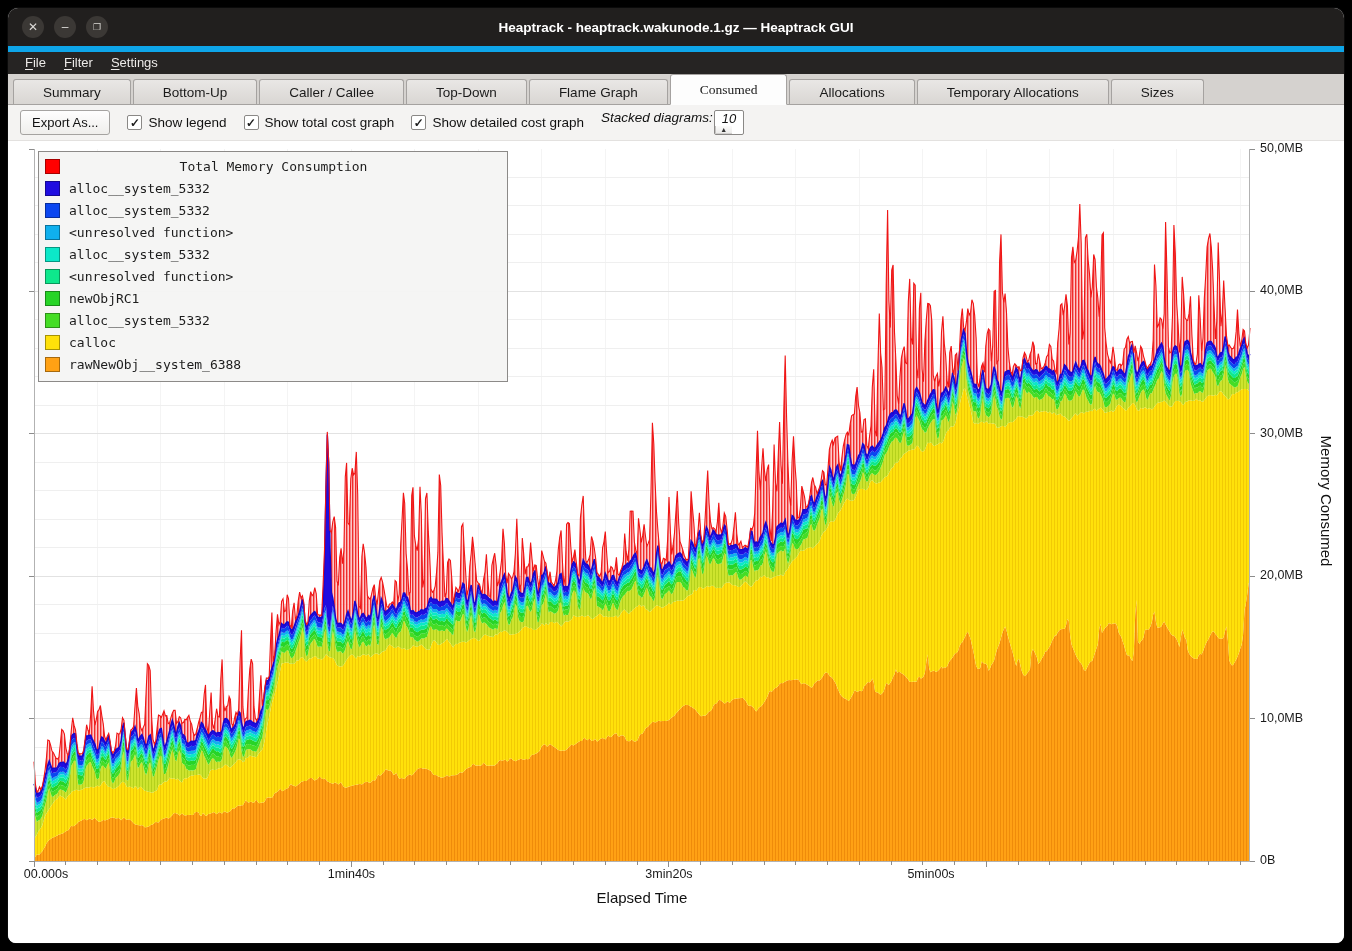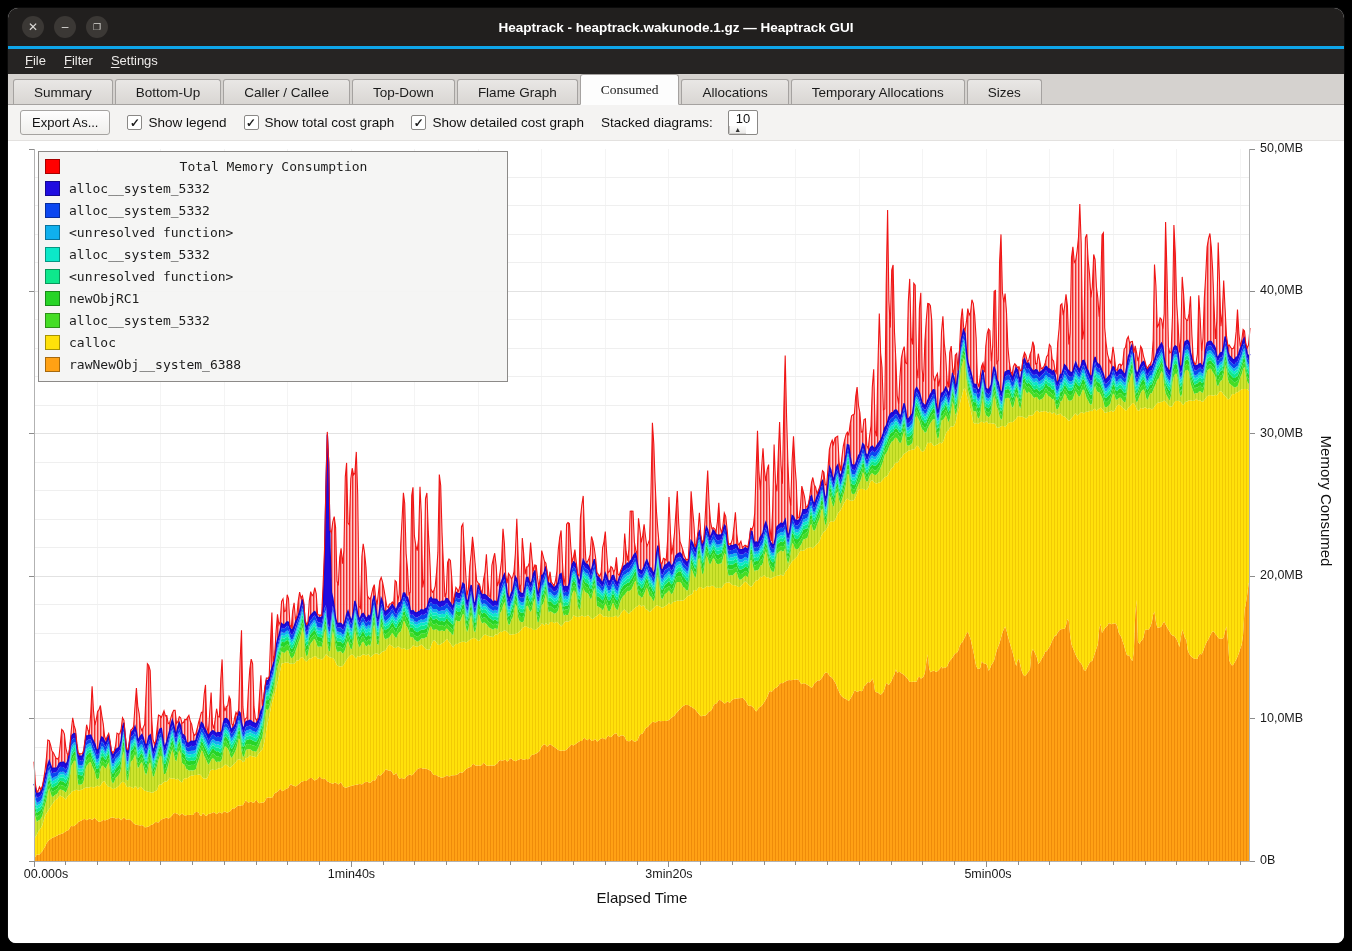--- a/index.html
+++ b/index.html
@@ -8,41 +8,41 @@
     border-radius:10px 10px 8px 8px;overflow:hidden;display:flex;flex-direction:column;
     box-shadow:0 0 0 1px #0a0a0a;}
   
   .titlebar{height:38px;flex:none;background:#211f1e;position:relative;display:flex;align-items:center;}
   .win-btns{display:flex;gap:10px;margin-left:14px;z-index:2;}
   .win-btn{width:22px;height:22px;border-radius:50%;background:#3b3835;color:#dcdad7;
     display:flex;align-items:center;justify-content:center;font-size:12px;line-height:1;cursor:default;}
   .win-btn.max{font-size:9px;}
   .title{position:absolute;left:0;right:0;text-align:center;color:#ffffff;font-weight:bold;font-size:13.5px;}
   
-  .menubar{height:28px;flex:none;background:#262423;border-top:3px solid #0ea5e9;display:flex;
-    align-items:flex-start;padding-left:8px;box-sizing:border-box;}
+  .menubar{height:28px;flex:none;background:#262423;border-top:6px solid #0ea5e9;display:flex;
+    align-items:flex-end;padding-left:8px;box-sizing:border-box;}
   .menu-item{color:#eceae8;font-size:13px;padding:4px 9px;}
   .menu-item u{text-underline-offset:2px;}
   
   .tabbar{height:31px;flex:none;background:#d5d2cf;display:flex;align-items:flex-end;padding-left:5px;
     border-bottom:1px solid #a5a2a0;box-sizing:border-box;}
-  .tab{height:24px;display:flex;align-items:center;padding:0 20px;font-size:13.5px;color:#1a1a1a;
+  .tab{height:24px;display:flex;align-items:center;padding:0 29px;font-size:13.5px;color:#1a1a1a;
     background:linear-gradient(#e9e7e5,#d9d6d3);border:1px solid #a5a2a0;border-bottom:none;
     border-radius:3px 3px 0 0;margin-right:2px;white-space:nowrap;}
   .tab.active{background:#fdfdfd;height:29px;margin-bottom:-1px;z-index:2;border-bottom:1px solid #fdfdfd;font-family:Liberation Serif, serif;}
   
   .toolbar{height:36px;flex:none;background:#f4f3f2;display:flex;align-items:center;gap:17px;
     padding:0 12px;border-bottom:1px solid #e3e1df;box-sizing:border-box;}
   .btn{background:linear-gradient(#fefefe,#efeeec);border:1px solid #a5a3a1;border-radius:3px;
     padding:4px 11px;font-size:13px;color:#111;}
   .check{display:flex;align-items:center;gap:6px;font-size:13.5px;color:#111;}
   .check .box{width:15px;height:15px;box-sizing:border-box;background:#fff;border:1px solid #8a8886;
     border-radius:2px;display:flex;align-items:center;justify-content:center;font-size:12px;
     font-weight:bold;color:#1c1c1c;line-height:1;}
-  .spin-wrap{display:flex;align-items:center;gap:15px;font-size:13.5px;color:#111;}
+  .spin-wrap{display:flex;align-items:flex-start;gap:1px;font-size:13.5px;color:#111;font-style:italic;}
   .spinbox{display:flex;border:1px solid #8a8886;background:#fff;border-radius:2px;height:23px;overflow:hidden;flex-direction:column;}
   .spin-val{padding:0 7px;display:flex;align-items:center;font-size:13px;color:#111;}
   .spin-btns{display:flex;flex-direction:column;border-left:1px solid #c6c4c2;}
   .spin-btn{flex:1;width:16px;display:flex;align-items:center;justify-content:center;font-size:7px;
     color:#333;background:linear-gradient(#fbfbfa,#ecebea);}
   .spin-btn:first-child{border-bottom:1px solid #d2d0ce;}
   
   .chart-wrap{position:relative;flex:1;background:#ffffff;}
   #plot{position:absolute;left:20px;top:8px;}
   .ylab{position:absolute;left:1252px;font-size:12.5px;color:#1a1a1a;white-space:nowrap;}
@@ -165,21 +165,21 @@
         <div class="ylab" style="top: 569.6px;">10,0MB</div>
         <div class="ylab" style="top: 427.2px;">20,0MB</div>
         <div class="ylab" style="top: 284.8px;">30,0MB</div>
         <div class="ylab" style="top: 142.4px;">40,0MB</div>
         <div class="ylab" style="top: 0px;">50,0MB</div>
       </div>
     <div id="xtick-layer">
         <div class="xlab" style="left: 38px;">00.000s</div>
         <div class="xlab" style="left: 343.493px;">1min40s</div>
         <div class="xlab" style="left: 660.987px;">3min20s</div>
-        <div class="xlab" style="left: 980px;">5min00s</div>
+        <div class="xlab" style="left: 923px;">5min00s</div>
       </div>
     <div class="axis-title-x">Elapsed Time</div>
     <div class="axis-title-y">Memory Consumed</div>
 
     <div class="legend">
       <div class="legend-row title-row">
         <span class="swatch" id="legend-title-swatch" style="background: rgb(255, 0, 0);"></span>
         <span>Total Memory Consumption</span>
       </div>
       <div id="legend-rows">

